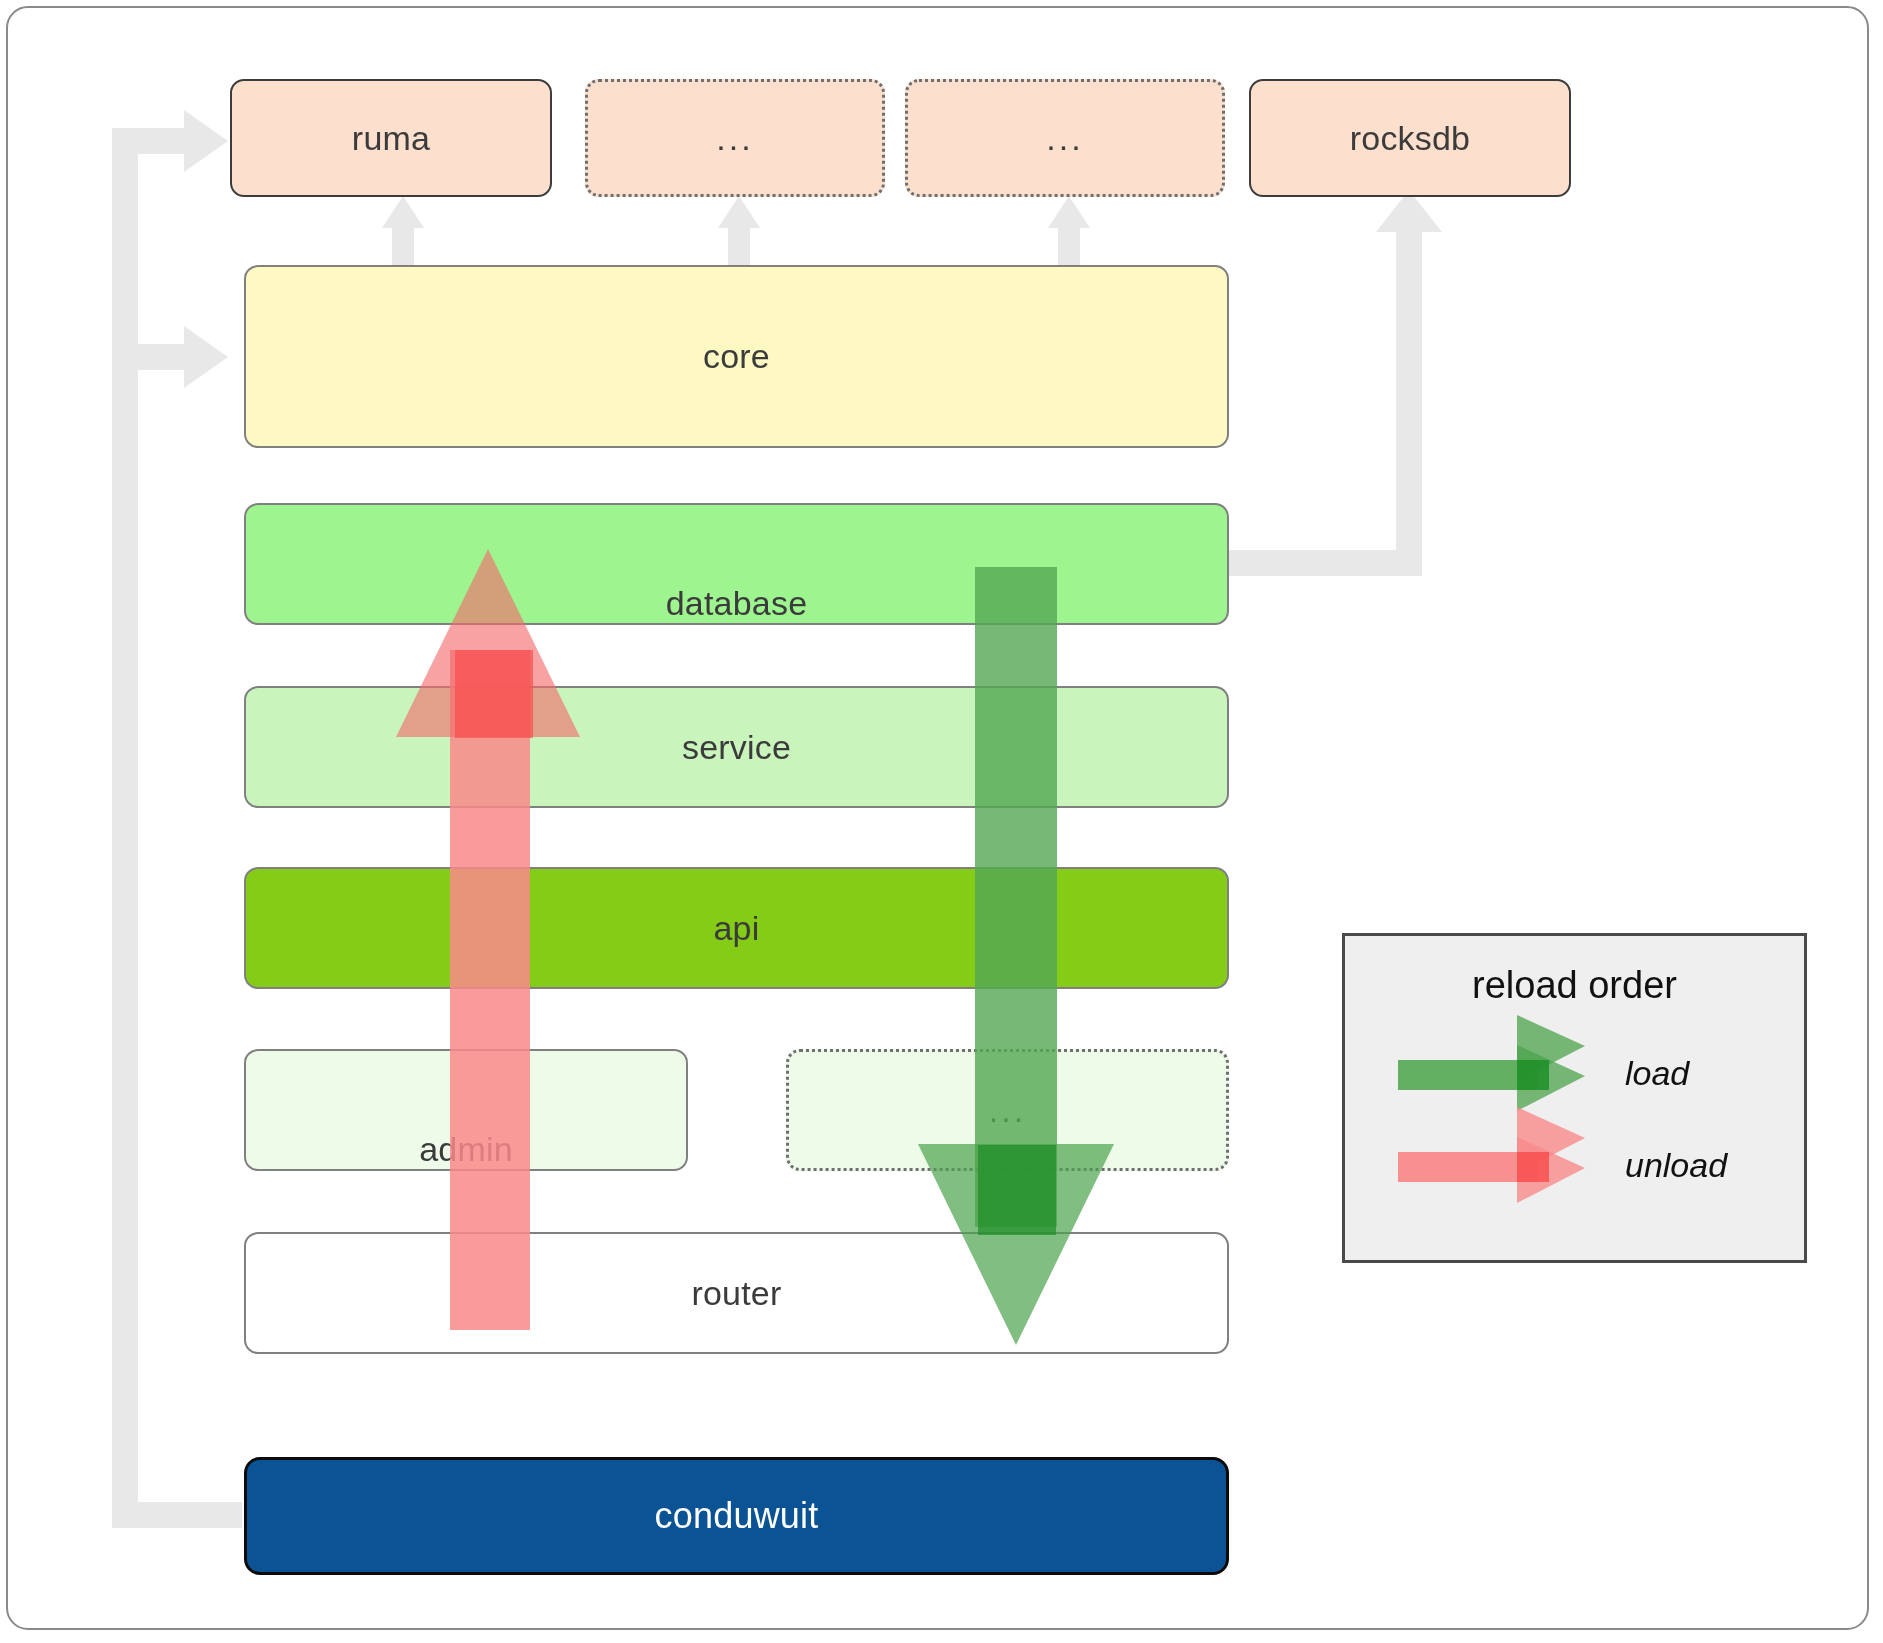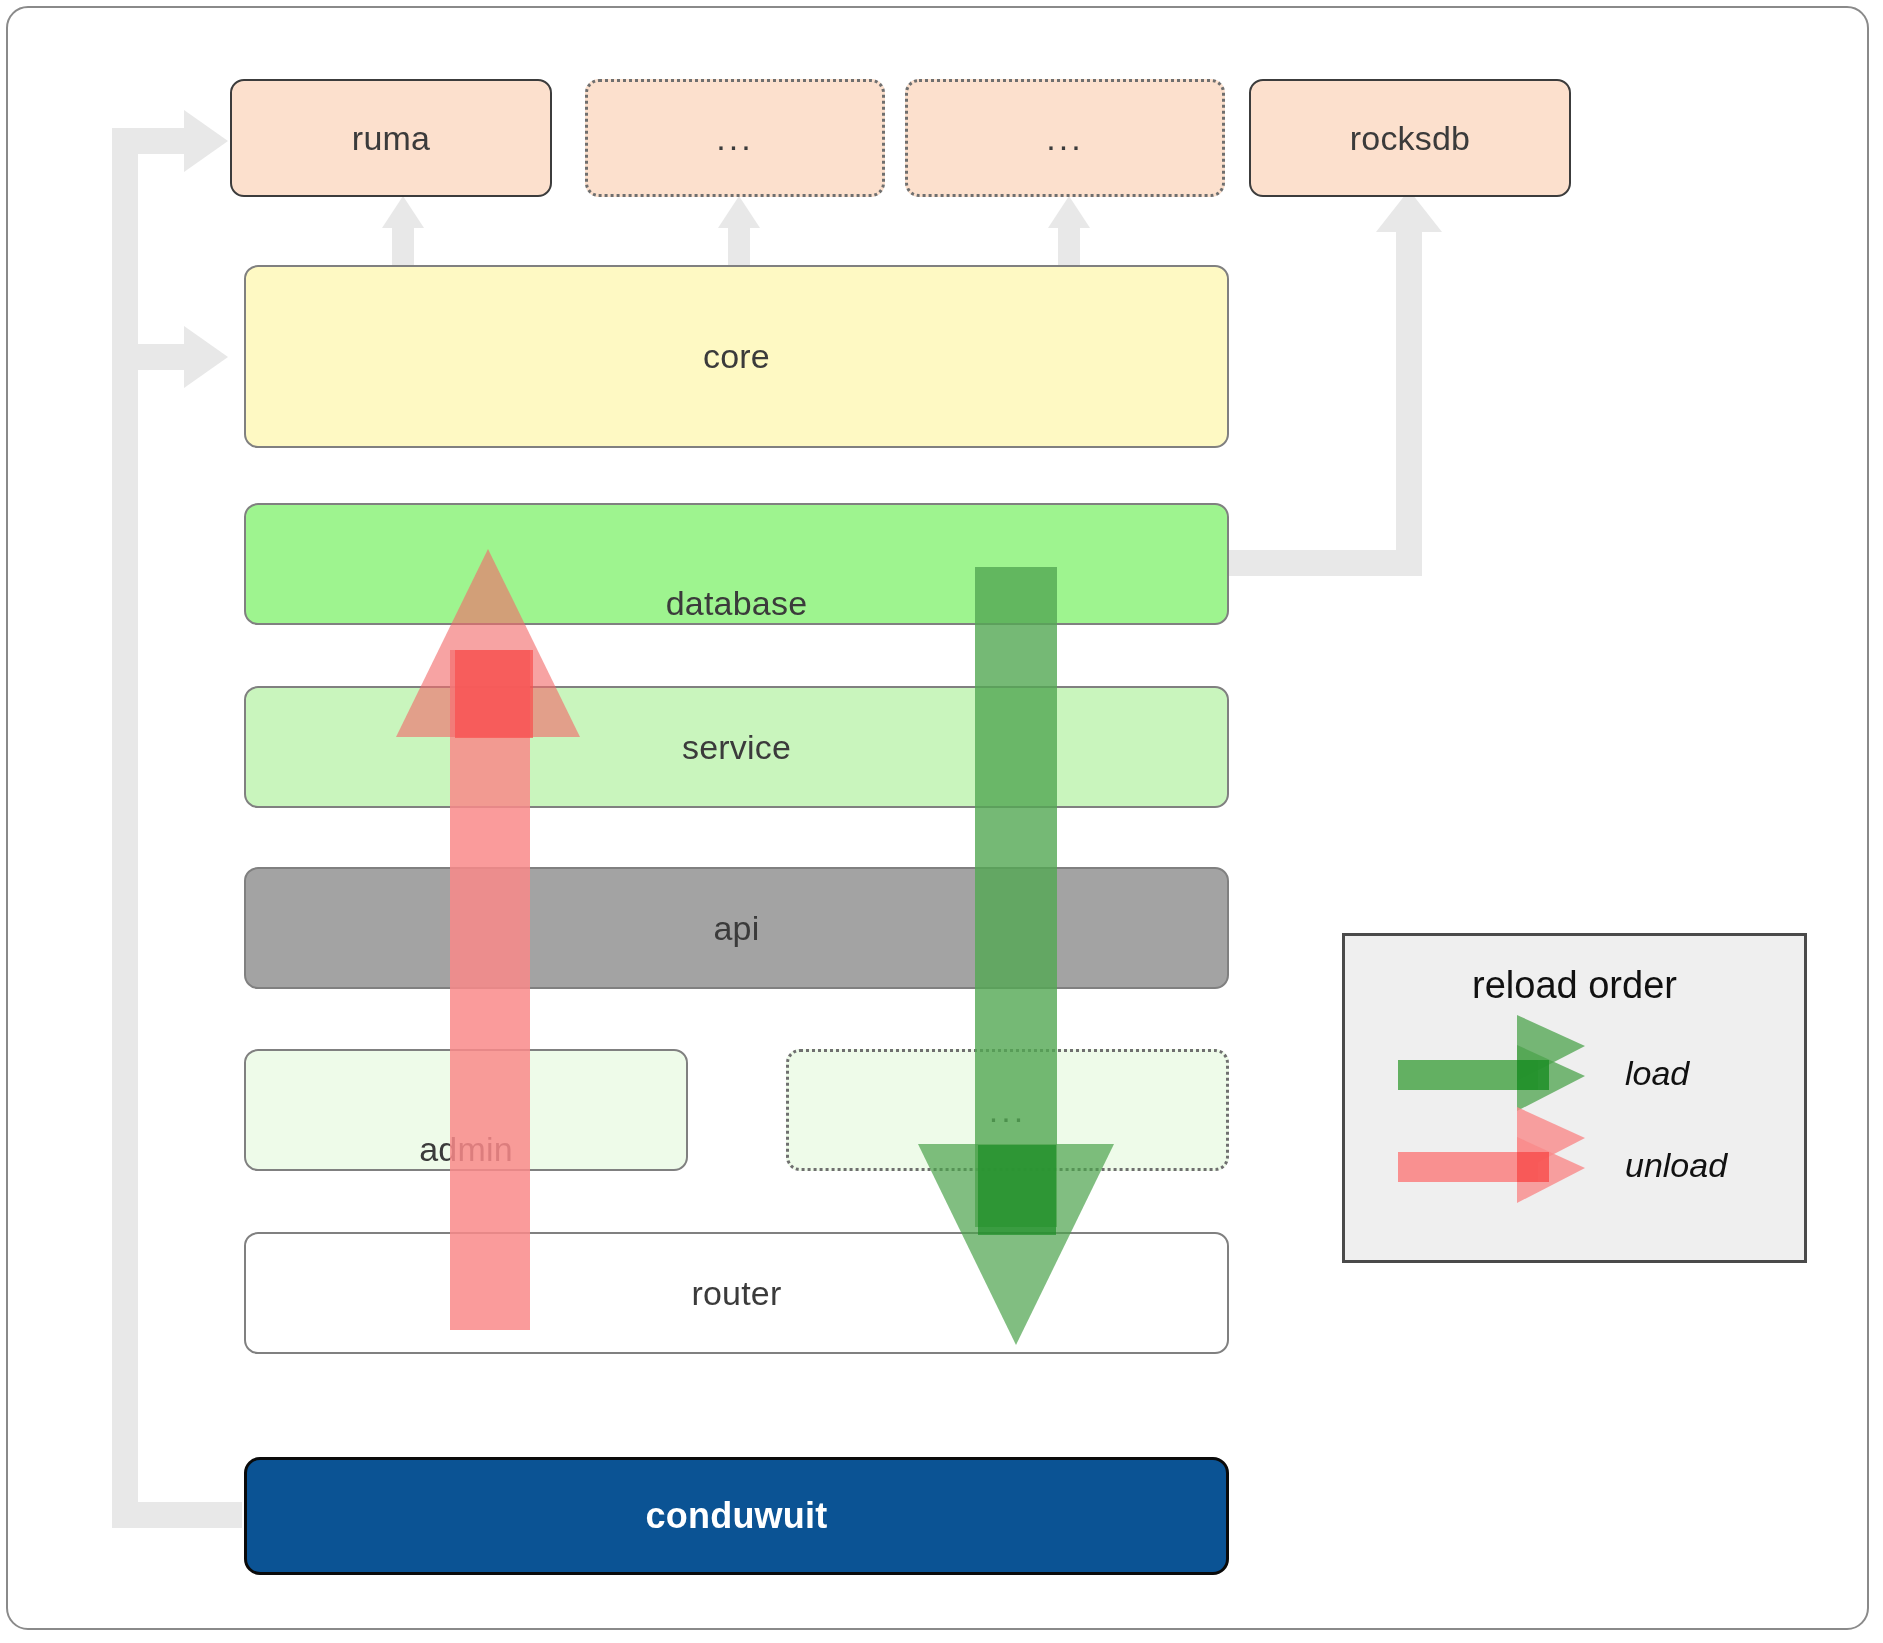--- a/index.html
+++ b/index.html
@@ -26,21 +26,21 @@
   }
   .node.solid{border:2px solid #808080;}
   .node.dark{border:2px solid #3c3c3c;}
   .node.dotted{border:3px dotted #6f6f6f;}
 
   .dots{letter-spacing:3px;font-size:34px;color:#3b3b3b;line-height:0.3;}
 
   
   .node.conduwuit{
     background:#0b5394;border:3px solid #0a0a0a;border-radius:16px;
-    color:#ffffff;font-size:36px;font-weight:bold;text-align:center;
+    color:#ffffff;font-size:36px;font-weight:normal;text-align:center;
   }
 
   
   .legend{
     position:absolute;background:#efefef;border:3px solid #4a4a4a;box-sizing:border-box;
   }
   .legend-title{
     position:absolute;width:100%;text-align:center;top:28px;left:0;
     font-size:38px;color:#111;
   }
@@ -113,21 +113,21 @@
   </div>
 
   <div class="node solid" style="left:244px;top:503px;width:985px;height:122px;background:#9ef48f;align-items:flex-end;">
     <span>database</span>
   </div>
 
   <div class="node solid" style="left:244px;top:686px;width:985px;height:122px;background:#c9f5bd;">
     <span>service</span>
   </div>
 
-  <div class="node solid" style="left:244px;top:867px;width:985px;height:122px;background:#a3a3a3;">
+  <div class="node solid" style="left:244px;top:867px;width:985px;height:122px;background:#84cc16;">
     <span>api</span>
   </div>
 
   <div class="node solid" style="left:244px;top:1049px;width:444px;height:122px;background:#eefbe9;align-items:flex-end;">
     <span>admin</span>
   </div>
 
   <div class="node dotted" style="left:786px;top:1049px;width:443px;height:122px;background:#eefbe9;">
     <span class="dots">...</span>
   </div>

